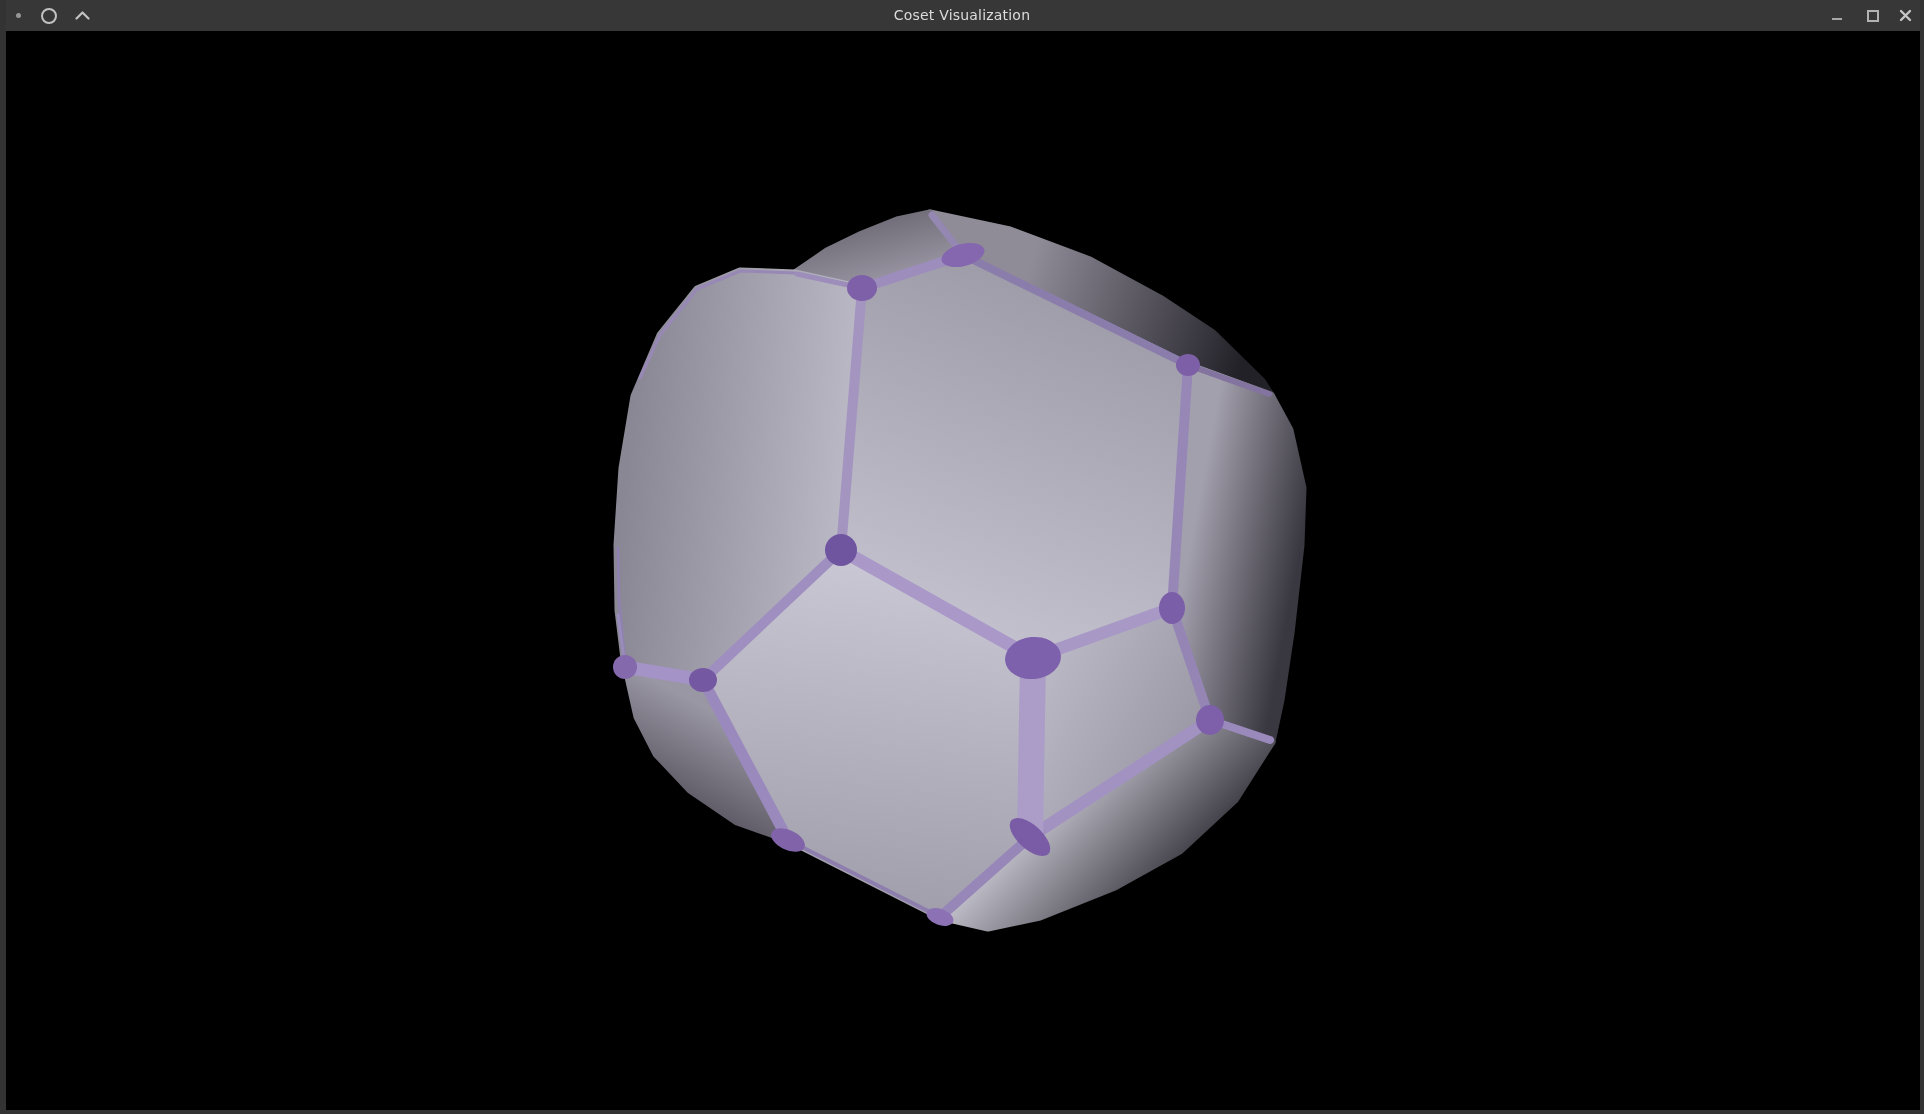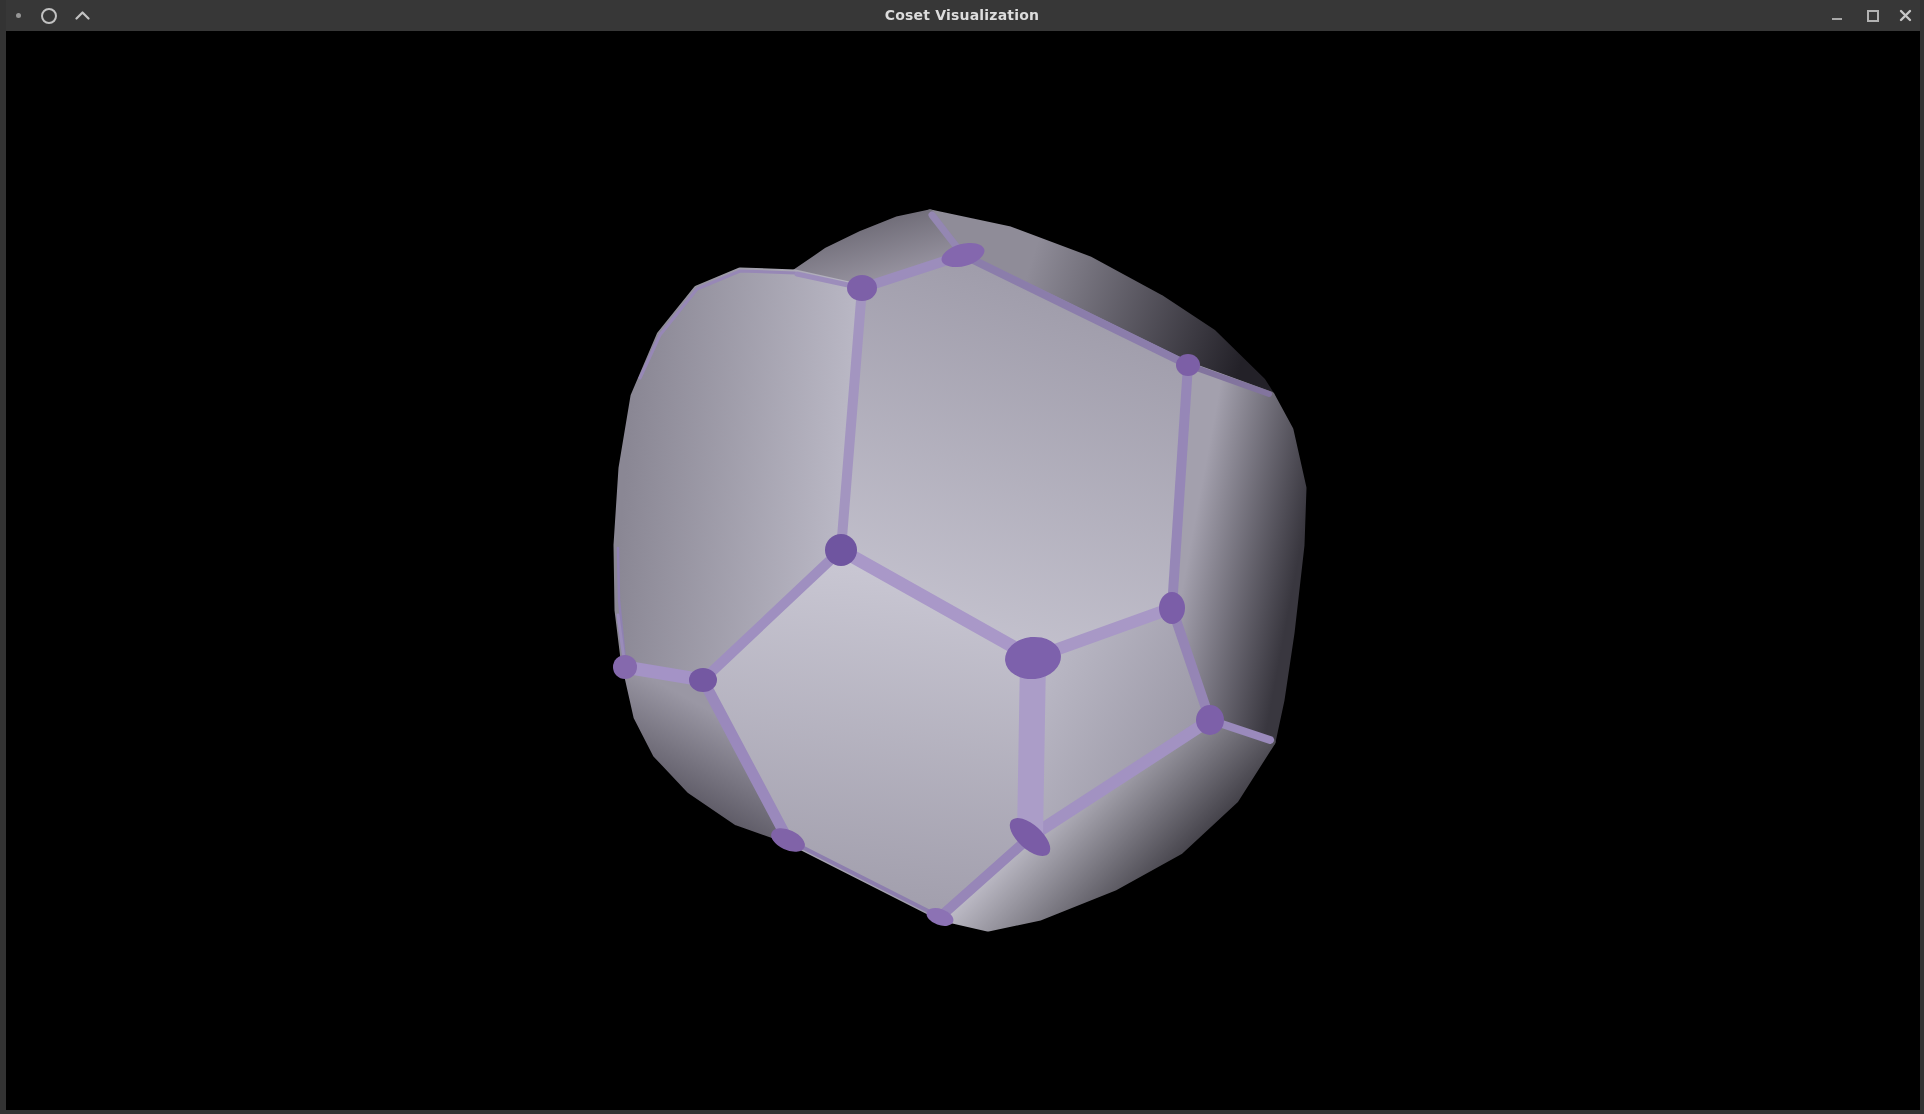--- a/index.html
+++ b/index.html
@@ -2,21 +2,21 @@
 <html><head>
 <meta charset="utf-8">
 <style>
   html,body{margin:0;padding:0;background:#000;}
   body{width:1924px;height:1114px;overflow:hidden;font-family:"DejaVu Sans","Liberation Sans",sans-serif;}
   .window{position:relative;width:1924px;height:1114px;background:#000;}
   
   .frame{position:absolute;inset:0;border-left:6px solid #333333;border-right:4px solid #333333;border-bottom:4px solid #333333;pointer-events:none;z-index:6;}
   
   .titlebar{position:absolute;top:0;left:0;width:1924px;height:31px;background:#373737;z-index:4;}
-  .title{position:absolute;top:0;left:0;width:100%;height:27px;line-height:31px;text-align:center;color:#dcdcdc;font-size:14px;font-weight:bold;letter-spacing:0.2px;}
+  .title{position:absolute;top:0;left:0;width:100%;height:27px;line-height:31px;text-align:center;color:#dcdcdc;font-size:14px;font-weight:normal;letter-spacing:0.2px;}
   .tb-icon{position:absolute;top:0;height:31px;display:flex;align-items:center;justify-content:center;}
   .dot{left:10px;width:16px;}
   .dot i{display:block;width:5px;height:5px;border-radius:50%;background:#969696;}
   .ring{left:38px;width:22px;}
   .ring i{display:block;width:12px;height:12px;border-radius:50%;border:2px solid #c2c2c2;}
   .chev{left:70px;width:24px;}
   .ctrl-min{left:1828px;width:18px;}
   .ctrl-min i{display:block;width:10px;height:2px;background:#a8a8a8;margin-top:7px;}
   .ctrl-max{left:1864px;width:18px;}
   .ctrl-max i{display:block;width:8px;height:8px;border:2px solid #b2b2b2;}

